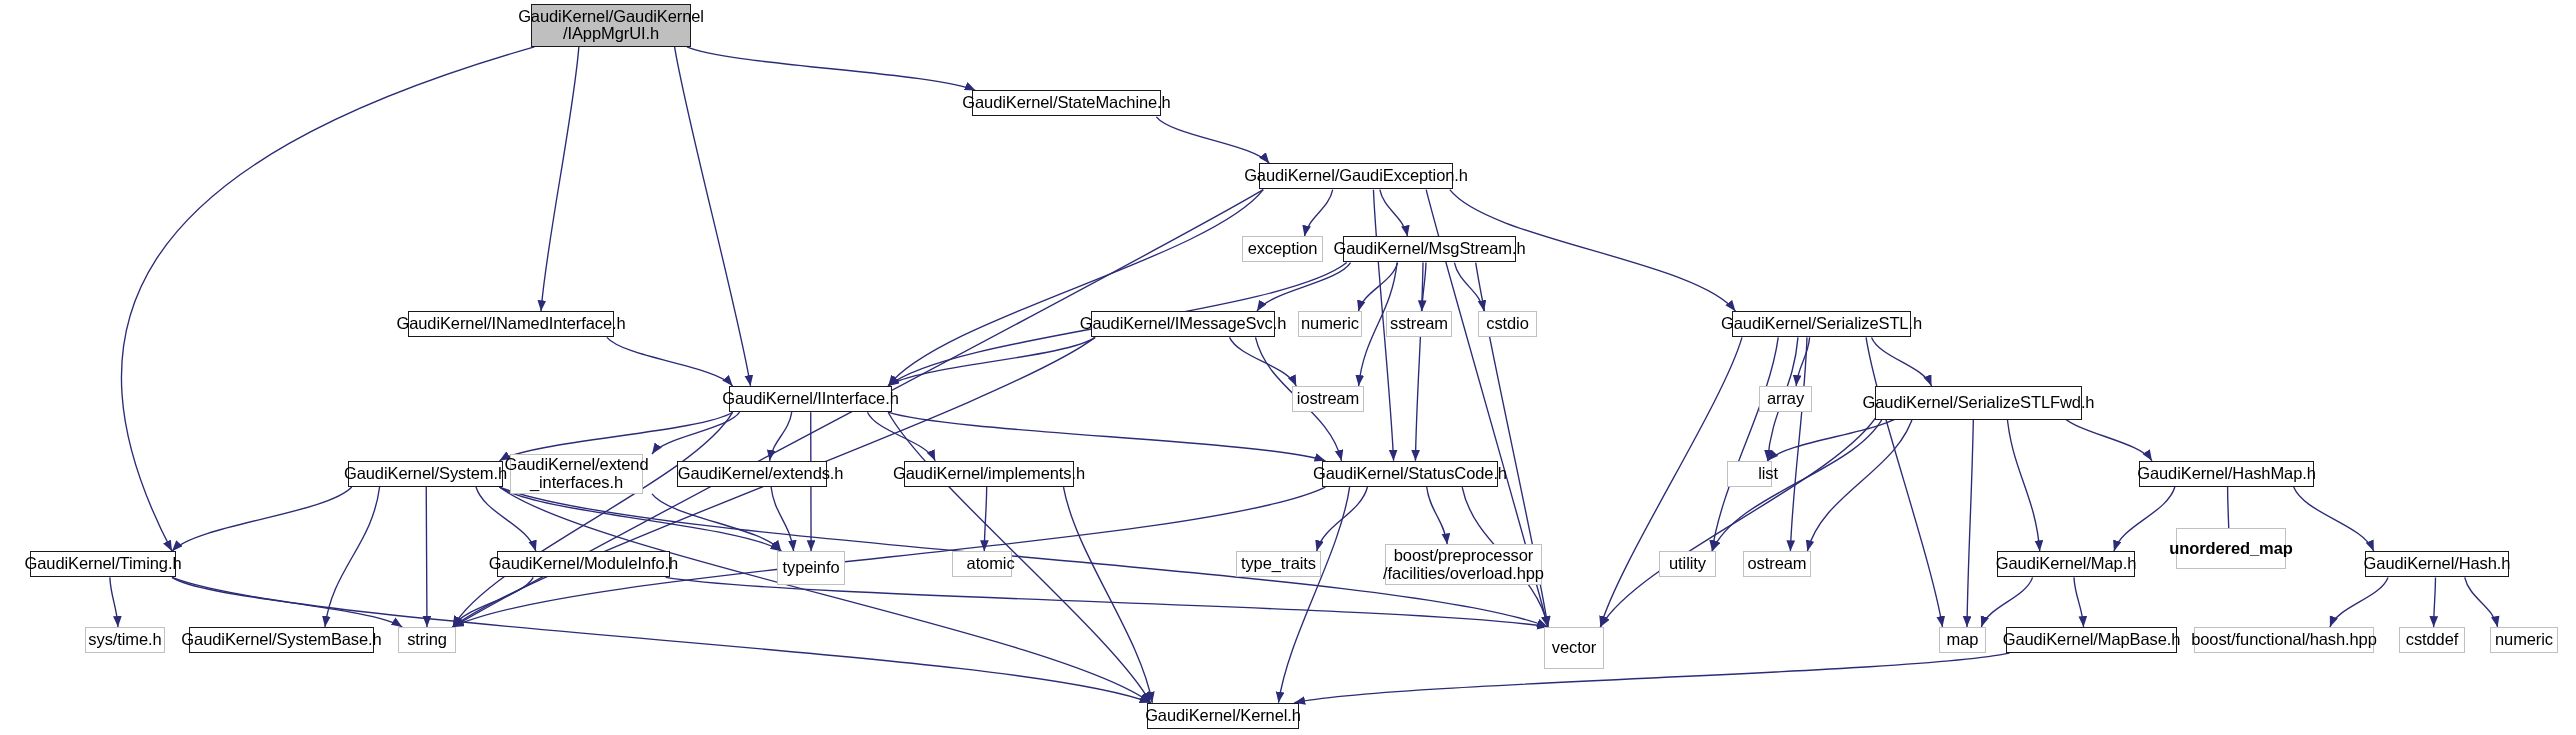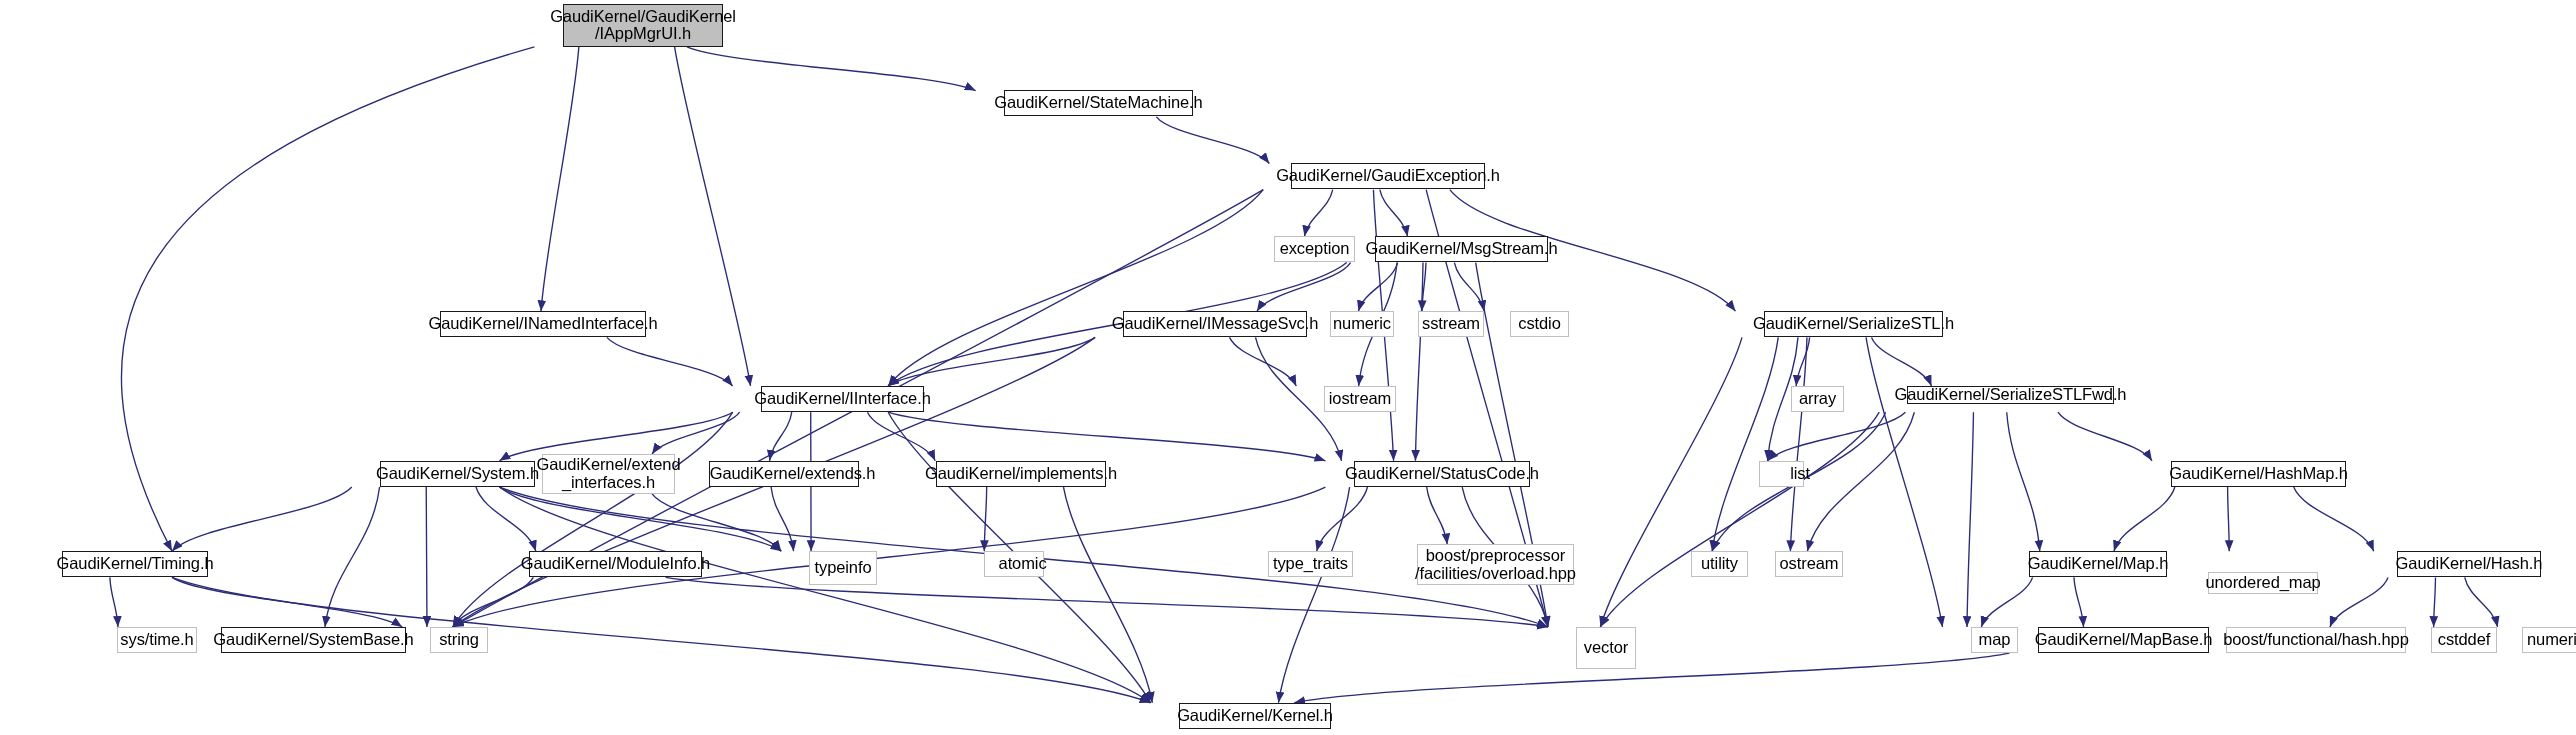--- a/index.html
+++ b/index.html
@@ -33,21 +33,20 @@
     justify-content: center;
     text-align: center;
     background: #ffffff;
     border: 1px solid #c0c0c0;
     color: #000000;
     font-size: 16.5px;
     line-height: 1.08;
     white-space: pre-line;
     letter-spacing: -0.1px;
     padding: 0 2.9px;
-    margin-left: 32px;
   }
   .node.strong {
     border: 1.9px solid #1a1a1a;
   }
   .node.root {
     border: 1.9px solid #1a1a1a;
     background: #bfbfbf;
   }
 </style>
 </head>
@@ -149,40 +148,40 @@
       <div class="node" style="left: 1242px; top: 236px; width: 81px; height: 26px;">exception</div>
       <div class="node strong" style="left: 1343px; top: 236px; width: 173px; height: 26px;">GaudiKernel/MsgStream.h</div>
       <div class="node strong" style="left: 1732px; top: 311px; width: 179px; height: 26px;">GaudiKernel/SerializeSTL.h</div>
       <div class="node strong" style="left: 1091px; top: 311px; width: 184px; height: 26px;">GaudiKernel/IMessageSvc.h</div>
       <div class="node" style="left: 1298px; top: 311px; width: 64px; height: 26px;">numeric</div>
       <div class="node" style="left: 1386px; top: 311px; width: 66px; height: 26px;">sstream</div>
       <div class="node" style="left: 1478px; top: 311px; width: 59px; height: 26px;">cstdio</div>
       <div class="node strong" style="left: 729px; top: 386px; width: 163px; height: 26px;">GaudiKernel/IInterface.h</div>
       <div class="node" style="left: 1292px; top: 386px; width: 72px; height: 26px;">iostream</div>
       <div class="node" style="left: 1759px; top: 386px; width: 53px; height: 26px;">array</div>
-      <div class="node strong" style="left: 1875px; top: 386px; width: 207px; height: 18px; text-align: center;">GaudiKernel/SerializeSTLFwd.h</div>
+      <div class="node strong" style="left: 1875px; top: 386px; width: 207px; height: 34px; text-align: center;">GaudiKernel/SerializeSTLFwd.h</div>
       <div class="node" style="left: 1727px; top: 461px; width: 45px; height: 26px; padding-left: 40px;">list</div>
       <div class="node strong" style="left: 348px; top: 461px; width: 155px; height: 26px;">GaudiKernel/System.h</div>
       <div class="node" style="left: 510px; top: 454px; width: 133px; height: 40px;">GaudiKernel/extend
 _interfaces.h</div>
       <div class="node strong" style="left: 677px; top: 461px; width: 150px; height: 26px; padding-left: 20px;">GaudiKernel/extends.h</div>
       <div class="node strong" style="left: 904px; top: 461px; width: 170px; height: 26px;">GaudiKernel/implements.h</div>
       <div class="node strong" style="left: 1322px; top: 461px; width: 176px; height: 26px;">GaudiKernel/StatusCode.h</div>
       <div class="node strong" style="left: 2139px; top: 461px; width: 175px; height: 26px;">GaudiKernel/HashMap.h</div>
       <div class="node strong" style="left: 30px; top: 551px; width: 146px; height: 26px;">GaudiKernel/Timing.h</div>
       <div class="node strong" style="left: 497px; top: 551px; width: 173px; height: 26px;">GaudiKernel/ModuleInfo.h</div>
       <div class="node" style="left: 777px; top: 551px; width: 68px; height: 34px;">typeinfo</div>
       <div class="node" style="left: 952px; top: 551px; width: 60px; height: 26px; padding-left: 20px;">atomic</div>
       <div class="node" style="left: 1236px; top: 551px; width: 85px; height: 26px;">type_traits</div>
       <div class="node" style="left: 1385px; top: 544px; width: 157px; height: 41px;">boost/preprocessor
 /facilities/overload.hpp</div>
       <div class="node" style="left: 1659px; top: 551px; width: 57px; height: 26px;">utility</div>
       <div class="node" style="left: 1743px; top: 551px; width: 68px; height: 26px;">ostream</div>
       <div class="node strong" style="left: 1997px; top: 551px; width: 138px; height: 26px;">GaudiKernel/Map.h</div>
-      <div class="node" style="left: 2176px; top: 572px; width: 110px; height: 22px;">unordered_map</div>
+      <div class="node" style="left: 2176px; top: 528px; width: 110px; height: 41px; font-weight: bold;">unordered_map</div>
       <div class="node strong" style="left: 2365px; top: 551px; width: 144px; height: 26px;">GaudiKernel/Hash.h</div>
       <div class="node" style="left: 85px; top: 627px; width: 80px; height: 26px;">sys/time.h</div>
       <div class="node strong" style="left: 189px; top: 627px; width: 185px; height: 26px;">GaudiKernel/SystemBase.h</div>
       <div class="node" style="left: 398px; top: 627px; width: 58px; height: 26px;">string</div>
       <div class="node" style="left: 1544px; top: 627px; width: 60px; height: 42px;">vector</div>
       <div class="node" style="left: 1939px; top: 627px; width: 47px; height: 26px;">map</div>
       <div class="node strong" style="left: 2006px; top: 627px; width: 171px; height: 26px;">GaudiKernel/MapBase.h</div>
       <div class="node" style="left: 2194px; top: 627px; width: 180px; height: 26px;">boost/functional/hash.hpp</div>
       <div class="node" style="left: 2399px; top: 627px; width: 66px; height: 26px;">cstddef</div>
       <div class="node" style="left: 2490px; top: 627px; width: 68px; height: 26px;">numeric</div>

